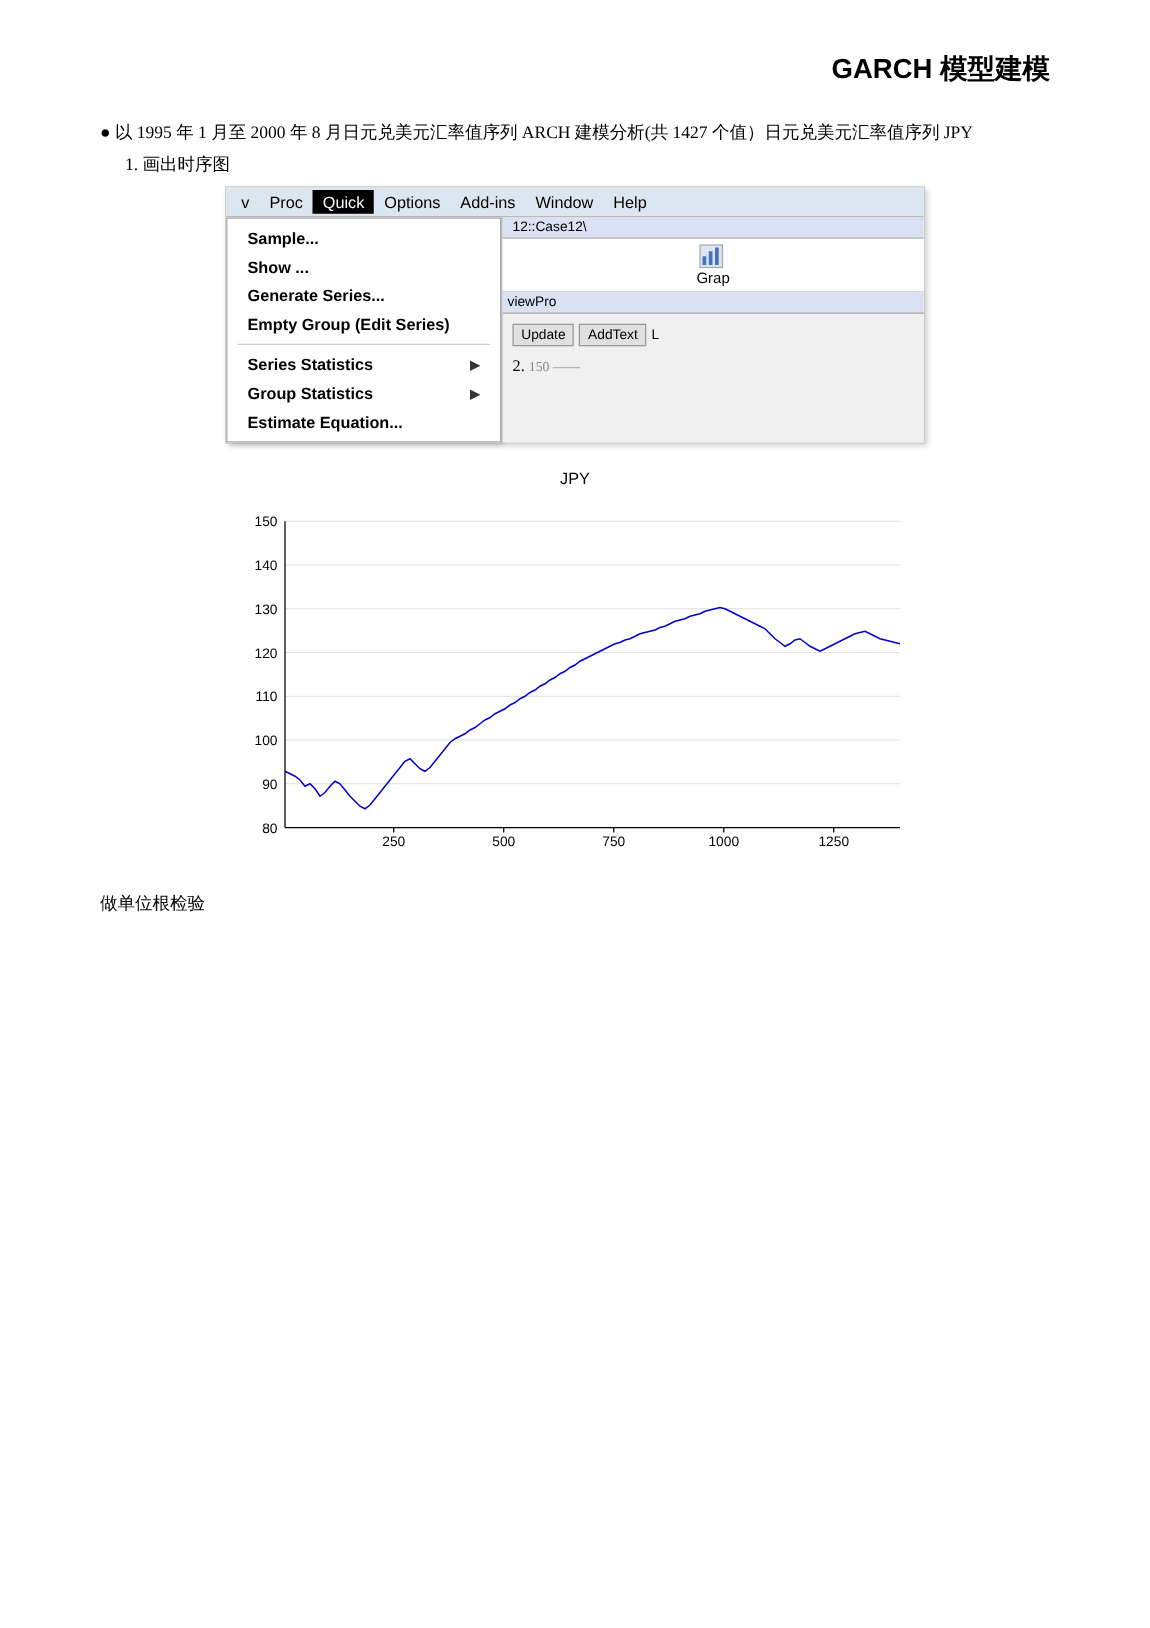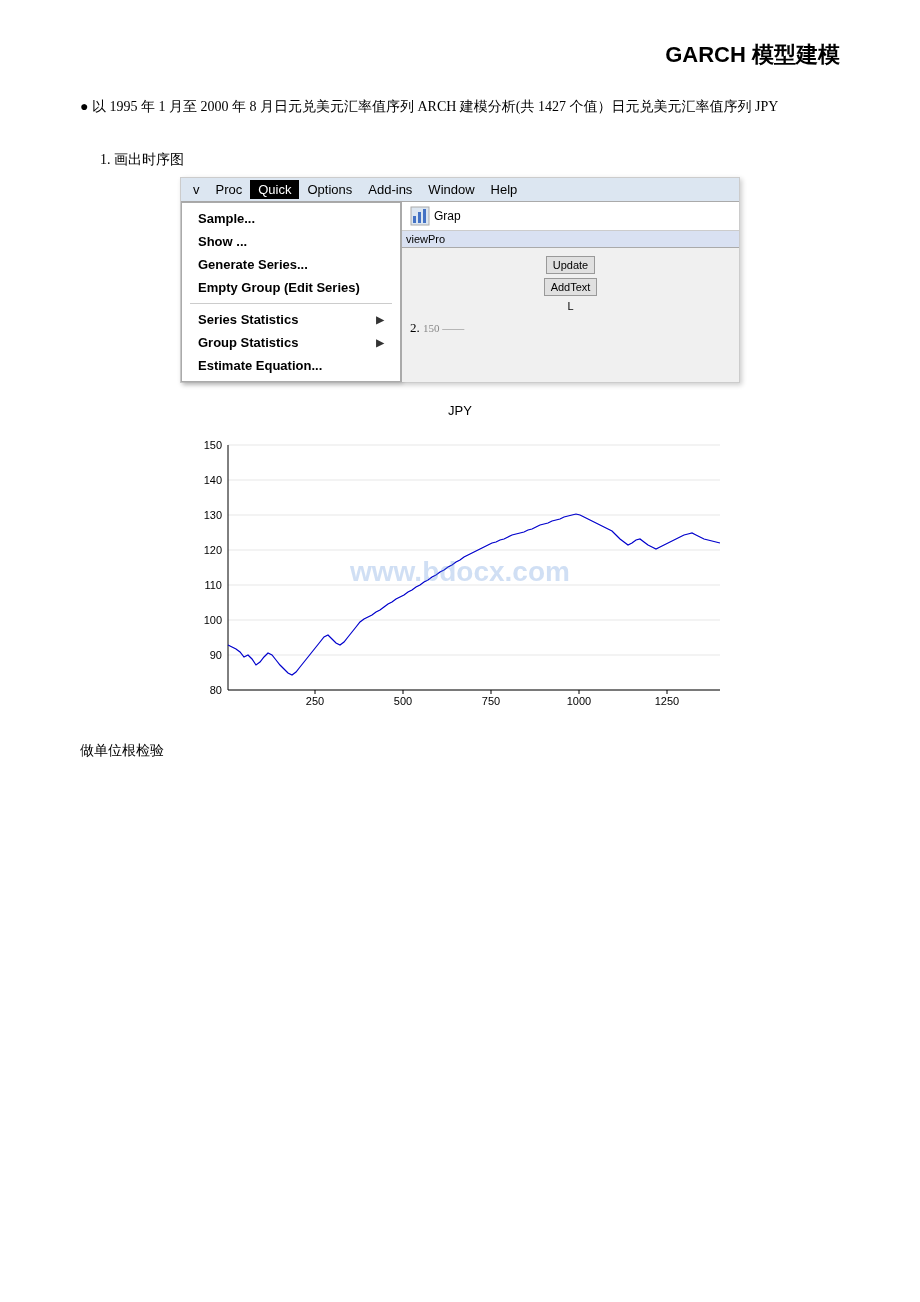--- a/index.html
+++ b/index.html
@@ -13,21 +13,21 @@
       padding: 40px 80px;
     }
     .page-title {
       text-align: right;
       font-size: 22px;
       font-weight: bold;
       margin-bottom: 24px;
       font-family: "SimHei", "黑体", sans-serif;
     }
     .intro-text {
-      margin-bottom: 32px;
+      margin-bottom: 4px;
       line-height: 1.8;
     }
     .section-header {
       margin-bottom: 12px;
       margin-left: 20px;
     }
     
     .menu-area {
       border: 1px solid #ccc;
       width: 560px;
@@ -80,21 +80,20 @@
     }
     .arrow-right {
       font-size: 10px;
       color: #333;
     }
     .toolbar-row {
       display: flex;
       align-items: center;
       gap: 4px;
       margin-top: 4px;
-      flex-direction: column;
     }
     .toolbar-btn {
       background: #e0e0e0;
       border: 1px solid #999;
       padding: 2px 6px;
       font-size: 11px;
       cursor: pointer;
     }
     .graph-row {
       display: flex;
@@ -215,22 +214,23 @@
       <div class="dropdown-item">
         <span>Group Statistics</span>
         <span class="arrow-right">▶</span>
       </div>
       <div class="dropdown-item">
         <span>Estimate Equation...</span>
       </div>
     </div>
 
     <div class="right-content">
-
-      <div class="graph-row" style="padding:4px 8px; background:#fff; border-bottom:1px solid #ccc;">
+      <div class="path-bar">12::Case12\</div>
+
+      <div class="graph-row" style="padding:4px 8px; background:#fff; border-bottom:1px solid #ccc;flex-direction:column;">
         <svg class="graph-icon" viewBox="0 0 20 20" fill="none">
           <rect x="1" y="1" width="18" height="18" fill="#dce6f1" stroke="#aaa"></rect>
           <rect x="3" y="10" width="3" height="7" fill="#4472c4"></rect>
           <rect x="8" y="6" width="3" height="11" fill="#4472c4"></rect>
           <rect x="13" y="3" width="3" height="14" fill="#4472c4"></rect>
         </svg>
         <span style="font-size:12px; font-family:'Segoe UI',Arial,sans-serif;">Grap</span>
       </div>
       <div style="display:flex; padding:2px 4px; background:#d9e1f2; border-bottom:1px solid #aaa; font-size:11px; font-family:'Segoe UI',Arial,sans-serif; gap:0;">
         <span>view</span>
@@ -410,17 +410,16 @@
           512,106
           516,108
           520,110
           524,112
           528,113
           532,114
           536,115
           540,116
         "></polyline>
     </svg>
-    <div class="watermark">www.bdocx.com</div>
   </div>
 </div>
 
 <div class="footer-text">做单位根检验</div>
 
 </body></html>

